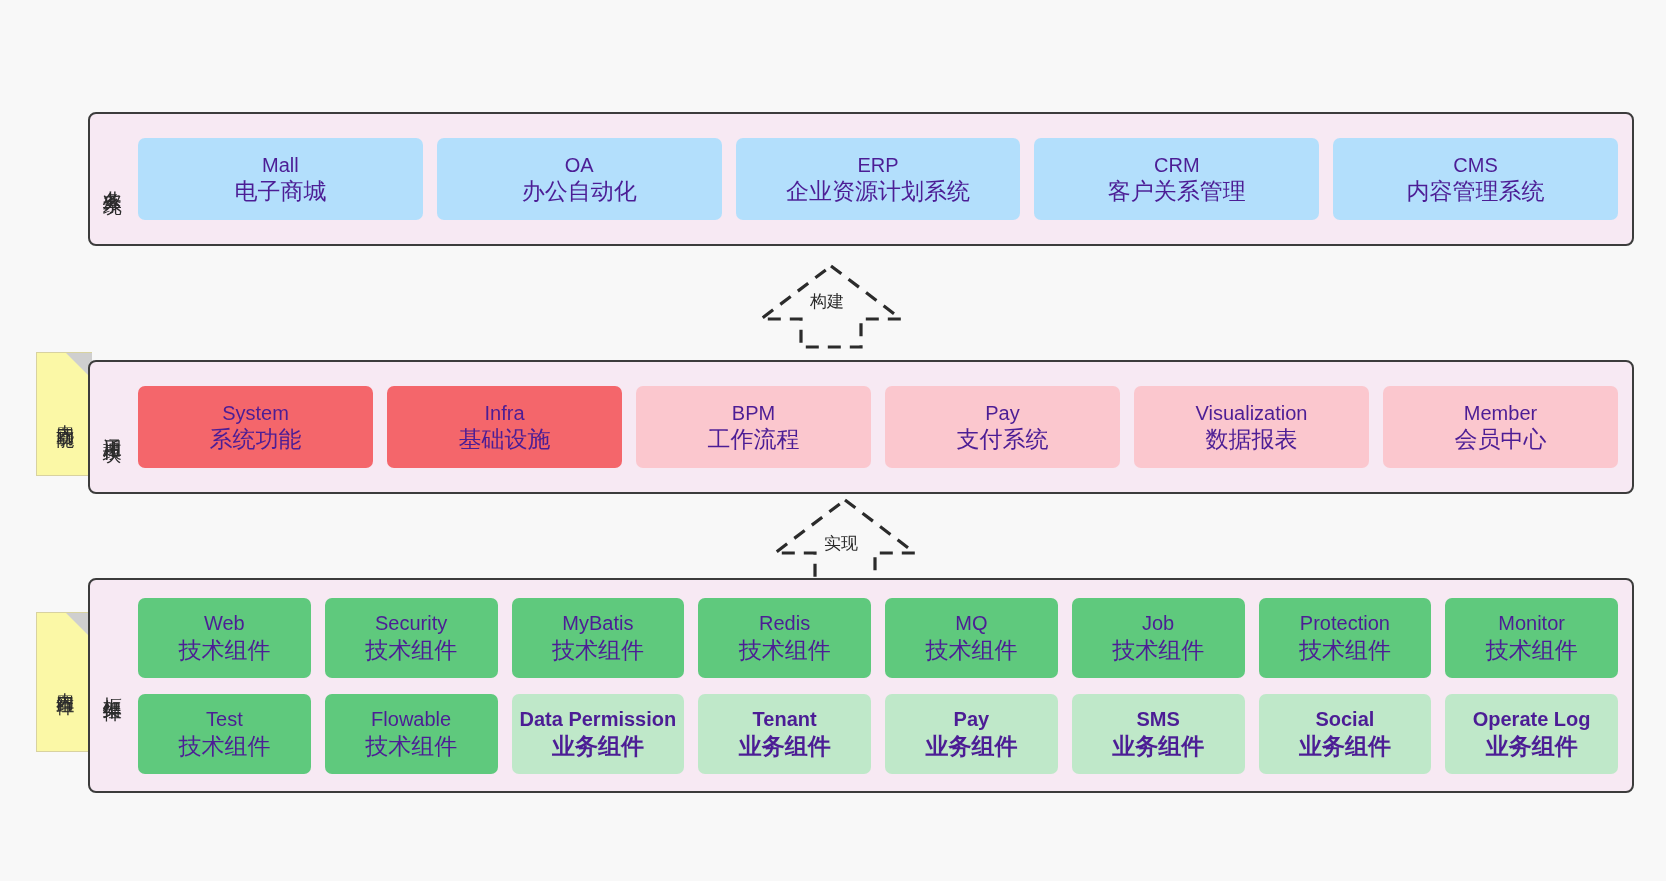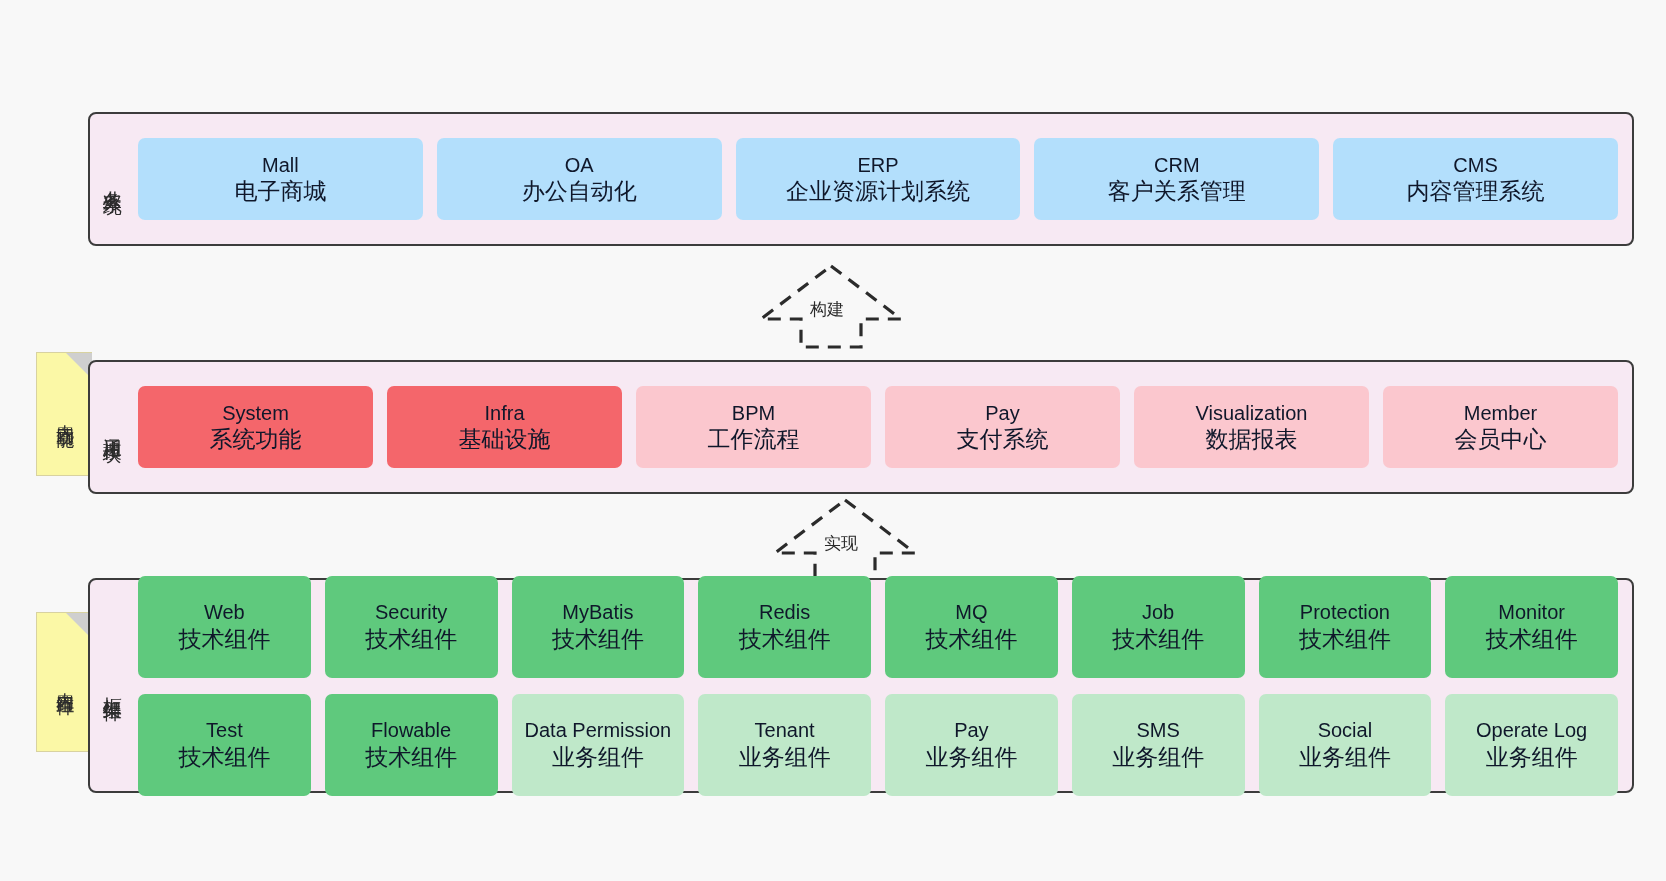--- a/index.html
+++ b/index.html
@@ -62,36 +62,36 @@
   
   .node {
     flex: 1 1 0;
     min-width: 0;
     border-radius: 7px;
     display: flex;
     flex-direction: column;
     align-items: center;
     justify-content: center;
     text-align: center;
-    color: #0f172a;
+    color: #4c1d95;
     padding: 6px 4px;
     line-height: 1.22;
   }
   .node .en { font-size: 20px; }
   .node .cn { font-size: 23px; }
 
   .h-business { height: 82px; }
   .h-module   { height: 82px; }
-  .h-comp     { height: 102px; }
+  .h-comp     { height: 80px; }
 
   .c-blue        { background: #b3dffc; }
   .c-red         { background: #f4666b; }
   .c-pink        { background: #fbc7ce; }
   .c-green       { background: #5fc97d; }
-  .c-green-light { background: #bfe8c9; }
+  .c-green-light { background: #bfe8c9; font-weight: bold; }
 
   
   .note {
     position: absolute;
     width: 56px;
     background: #fbf8a6;
     border: 1px solid #d8d2a0;
     border-right: none;
     color: #2b2b2b;
     font-size: 18px;
@@ -154,21 +154,21 @@
           <div class="cn">内容管理系统</div>
         </div>
       </div>
     </div>
   </div>
 
   <div class="arrow" style="left:758px; top:263px;">
     <svg width="146" height="86" viewBox="0 0 146 86">
       <path d="M 73 3 L 143 56 L 103 56 L 103 84 L 43 84 L 43 56 L 3 56 Z" fill="none" stroke="#2b2b2b" stroke-width="3.2" stroke-dasharray="13 9" stroke-linejoin="miter"></path>
     </svg>
-    <div class="arrow-label" style="left:52px; top:38px;">构建</div>
+    <div class="arrow-label" style="left:52px; top:30px;">构建</div>
   </div>
 
   <div class="note" style="left:36px; top:352px; height:124px;">
     <span class="fold"></span>
     <span>内置功能</span>
   </div>
 
   <div class="layer" style="left:88px; top:360px; width:1546px; height:134px;">
     <div class="layer-title">通用模块</div>
     <div class="layer-body">

